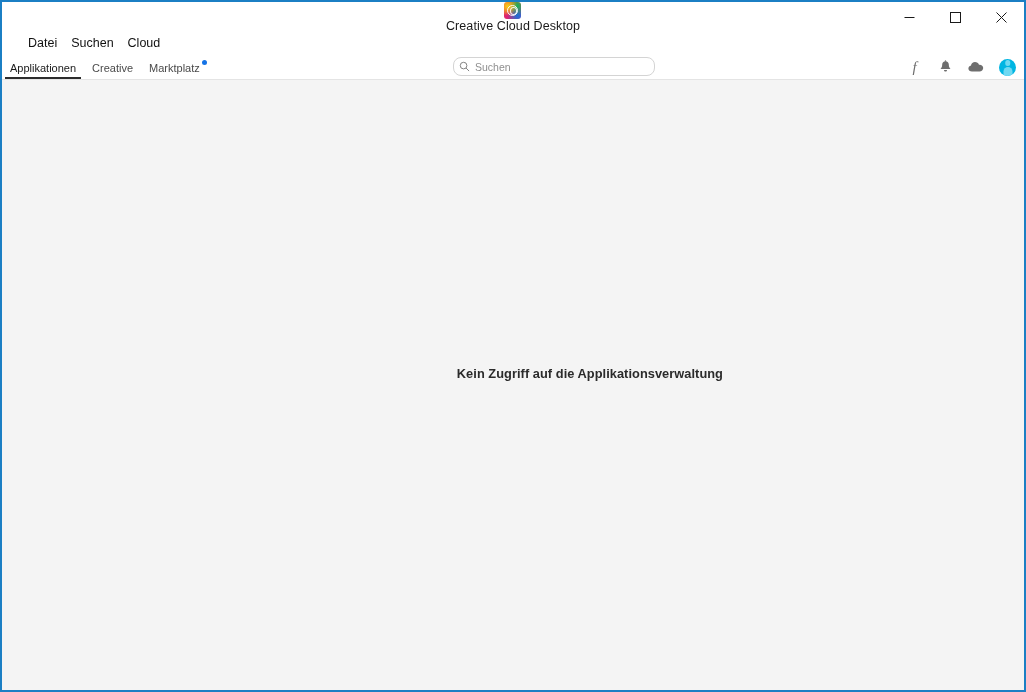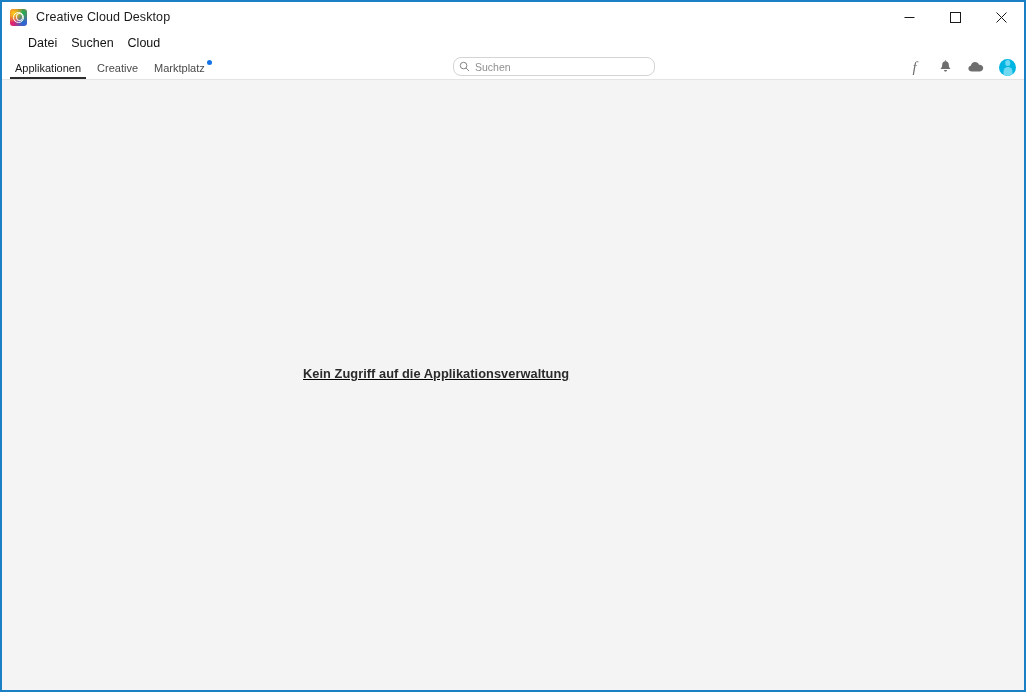--- a/index.html
+++ b/index.html
@@ -29,20 +29,21 @@
   }
 
   
   .titlebar {
     height: 30px;
     min-height: 30px;
     background: #ffffff;
     display: flex;
     align-items: center;
     position: relative;
+    flex-direction: column;
   }
   .app-icon {
     width: 17px;
     height: 17px;
     margin-left: 8px;
     margin-right: 9px;
     border-radius: 3px;
     background:
       radial-gradient(circle at 22% 26%, #f7d21a 0%, rgba(247,210,26,0) 52%),
       radial-gradient(circle at 78% 22%, #12b35a 0%, rgba(18,179,90,0) 52%),
@@ -115,21 +116,20 @@
     background: #ffffff;
     border-bottom: 1px solid #e4e4e4;
     display: flex;
     align-items: flex-end;
     position: relative;
   }
   .tabs {
     display: flex;
     align-items: flex-end;
     height: 25px;
-    padding-left: 5px;
   }
   .tab {
     position: relative;
     font-size: 11px;
     color: #4a4a4a;
     padding: 0 8px 5px 8px;
     cursor: default;
     line-height: 12px;
     white-space: nowrap;
   }
@@ -248,23 +248,22 @@
   .content {
     flex: 1;
     background: #f4f4f4;
     position: relative;
     display: flex;
     align-items: flex-start;
     justify-content: center;
   }
   .empty-state {
     width: 420px;
-    text-align: left;
+    text-align: right;
     margin-top: 286px;
-    text-decoration: underline;
   }
   .empty-title {
     font-size: 12.8px;
     font-weight: bold;
     color: #2b2b2b;
     margin-bottom: 7px;
     letter-spacing: 0.05px;
   }
   .empty-sub {
     font-size: 10.3px;

